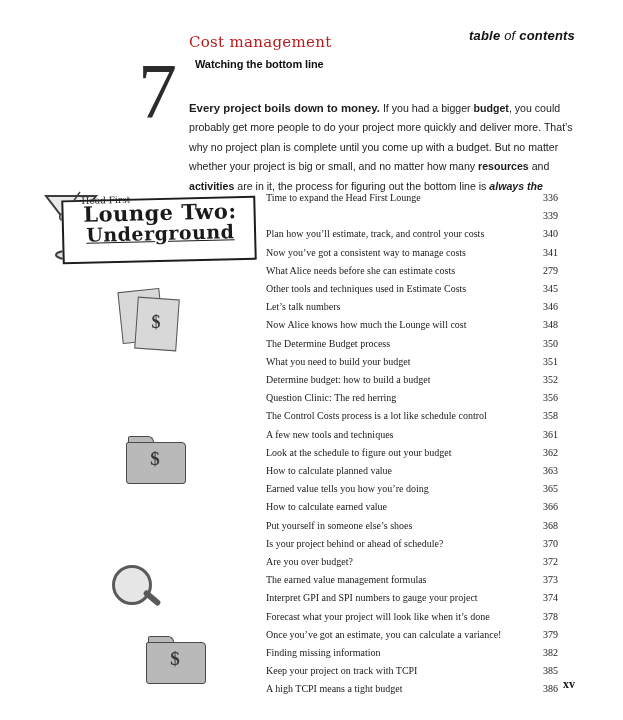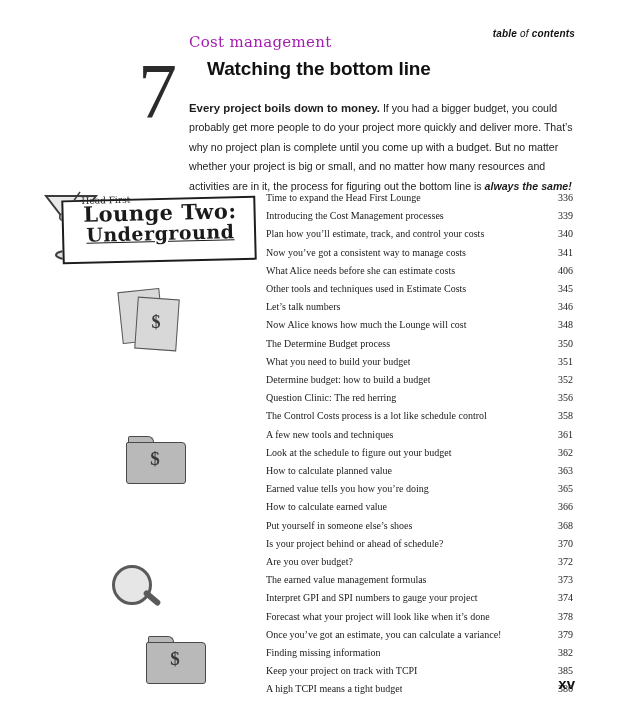--- a/index.html
+++ b/index.html
@@ -15,21 +15,21 @@
     position: relative;
     overflow: hidden;
   }
 
   
   .page-header {
     position: absolute;
     top: 28px;
     right: 48px;
     font-family: "Liberation Sans", sans-serif;
-    font-size: 10px;
+    font-size: 13px;
     font-style: italic;
     font-weight: bold;
     letter-spacing: .2px;
     color: #111;
   }
   .page-header .thin {
     font-weight: normal;
   }
 
   
@@ -44,29 +44,29 @@
     font-weight: normal;
   }
 
   
   .chapter-kicker {
     position: absolute;
     left: 189px;
     top: 33px;
     font-family: "DejaVu Serif", serif;
     font-size: 15px;
-    color: #a21caf;
+    color: #b91c1c;
     letter-spacing: .3px;
   }
   .chapter-title {
     position: absolute;
-    left: 207px;
+    left: 195px;
     top: 58px;
     font-family: "Liberation Sans", sans-serif;
-    font-size: 19px;
+    font-size: 11px;
     font-weight: bold;
     color: #111;
     letter-spacing: -.1px;
   }
 
   
   .chapter-intro {
     position: absolute;
     left: 189px;
     top: 88px;
@@ -76,21 +76,21 @@
     line-height: 19.5px;
     color: #1d1d1d;
     text-align: left;
   }
   .chapter-intro .lead {
     font-weight: bold;
     font-size: 11.4px;
     margin-top: 10px;
   }
   .chapter-intro b {
-    font-weight: normal;
+    font-weight: bold;
   }
   .chapter-intro i {
     font-style: italic;
     font-weight: bold;
   }
 
   
   .lounge-banner {
     position: absolute;
     left: 36px;
@@ -232,31 +232,31 @@
   }
   .toc-label {
     flex: 0 1 auto;
     white-space: nowrap;
     overflow: hidden;
   }
   .toc-fill { flex: 1 1 auto; }
   .toc-page {
     flex: 0 0 auto;
     width: 30px;
-    text-align: right;
+    text-align: left;
     margin-left: 6px;
   }
 
   
   .folio {
     position: absolute;
     right: 48px;
     bottom: 28px;
-    font-family: Liberation Sans, sans-serif;
-    font-size: 15px;
+    font-family: Liberation Serif, serif;
+    font-size: 12px;
     font-weight: bold;
     color: #111;
   }
 </style>
 </head>
 <body>
 
 <div class="page-header">
   <span>table</span><span class="thin"> of </span><span>contents</span>
 </div>
@@ -309,38 +309,37 @@
   <div class="dollar">$</div>
 </div>
 
 <div class="toc">
   <div class="toc-row">
       <span class="toc-label">Time to expand the Head First Lounge</span>
       <span class="toc-fill"></span>
       <span class="toc-page">336</span>
     </div>
   <div class="toc-row">
-      <span class="toc-label">Introducing the Cost Management processes</span>
       <span class="toc-fill"></span>
       <span class="toc-page">339</span>
     </div>
   <div class="toc-row">
       <span class="toc-label">Plan how you’ll estimate, track, and control your costs</span>
       <span class="toc-fill"></span>
       <span class="toc-page">340</span>
     </div>
   <div class="toc-row">
       <span class="toc-label">Now you’ve got a consistent way to manage costs</span>
       <span class="toc-fill"></span>
       <span class="toc-page">341</span>
     </div>
   <div class="toc-row">
       <span class="toc-label">What Alice needs before she can estimate costs</span>
       <span class="toc-fill"></span>
-      <span class="toc-page">406</span>
+      <span class="toc-page">279</span>
     </div>
   <div class="toc-row">
       <span class="toc-label">Other tools and techniques used in Estimate Costs</span>
       <span class="toc-fill"></span>
       <span class="toc-page">345</span>
     </div>
   <div class="toc-row">
       <span class="toc-label">Let’s talk numbers</span>
       <span class="toc-fill"></span>
       <span class="toc-page">346</span>

